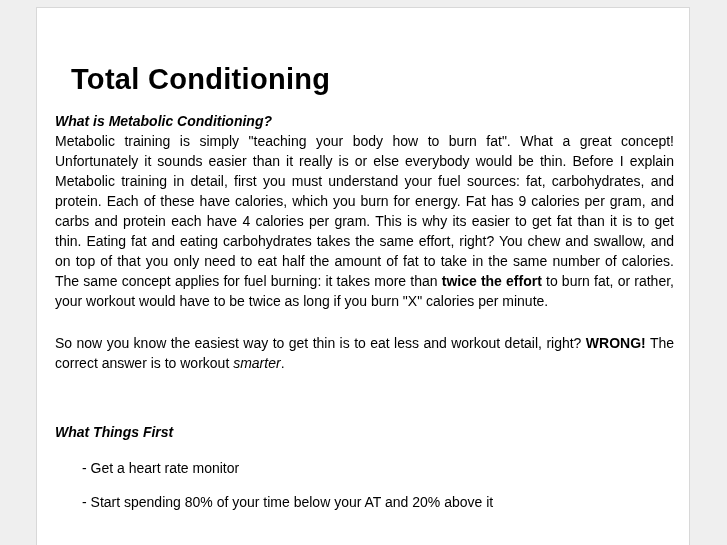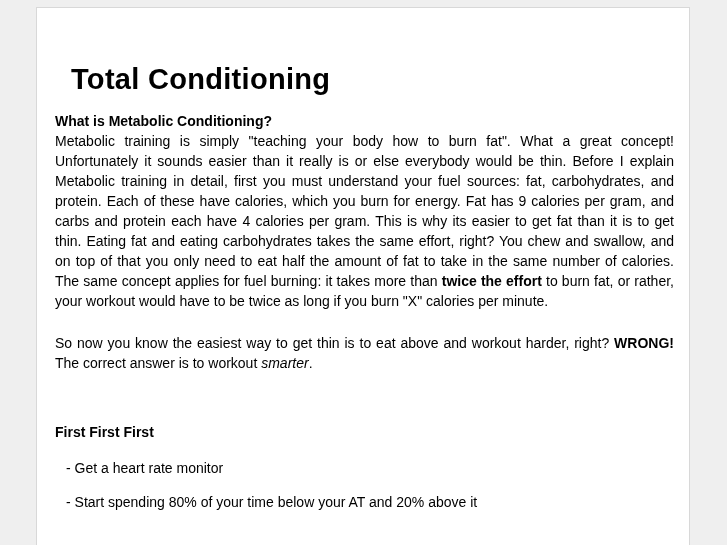--- a/index.html
+++ b/index.html
@@ -38,20 +38,21 @@
       top: 39px;
       left: 0;
       letter-spacing: 0.3px;
       white-space: nowrap;
     }
     .section-heading {
       font-size: 14px;
       font-weight: bold;
       margin: 0;
       line-height: 20px;
+      font-style: italic;
     }
     p {
       font-size: 14px;
       line-height: 20px;
       margin: 0;
       text-align: justify;
     }
     .block1 {
       position: absolute;
       top: 103px;
@@ -71,44 +72,44 @@
       width: 619px;
     }
     .list {
       list-style: none;
       margin: 0;
       padding: 0;
     }
     .list li {
       font-size: 14px;
       line-height: 20px;
-      margin-left: 11px;
+      margin-left: 27px;
       margin-top: 14px;
     }
     .list li:first-child { margin-top: 16px; }
     b { font-weight: bold; }
     i { font-style: italic; margin-top: 16px; }
   </style>
 </head>
 <body>
 
 <div class="page">
   <div class="content">
     <h1>Total Conditioning</h1>
 
     <div class="block1">
       <div class="section-heading">What is Metabolic Conditioning?</div>
       <p><span>Metabolic training is simply "teaching your body how to burn fat". What a great concept! Unfortunately it sounds easier than it really is or else everybody would be thin. Before I explain Metabolic training in detail, first you must understand your fuel sources: fat, carbohydrates, and protein. Each of these have calories, which you burn for energy. Fat has 9 calories per gram, and carbs and protein each have 4 calories per gram. This is why its easier to get fat than it is to get thin. Eating fat and eating carbohydrates takes the same effort, right? You chew and swallow, and on top of that you only need to eat half the amount of fat to take in the same number of calories. The same concept applies for fuel burning: it takes more than </span><b>twice the effort</b><span> to burn fat, or rather, your workout would have to be twice as long if you burn "X" calories per minute.</span></p>
     </div>
 
     <div class="block2">
-      <p><span>So now you know the easiest way to get thin is to eat above and workout harder, right? </span><b>WRONG!</b><span> The correct answer is to workout </span><i>smarter</i><span>.</span></p>
+      <p><span>So now you know the easiest way to get thin is to eat less and workout detail, right? </span><b>WRONG!</b><span> The correct answer is to workout </span><i>smarter</i><span>.</span></p>
     </div>
 
     <div class="block3">
-      <div class="section-heading">First First First</div>
+      <div class="section-heading">What Things First</div>
       <ul class="list">
         <li>- Get a heart rate monitor</li>
         <li>- Start spending 80% of your time below your AT and 20% above it</li>
       </ul>
     </div>
   </div>
 </div>
 
 </body></html>

